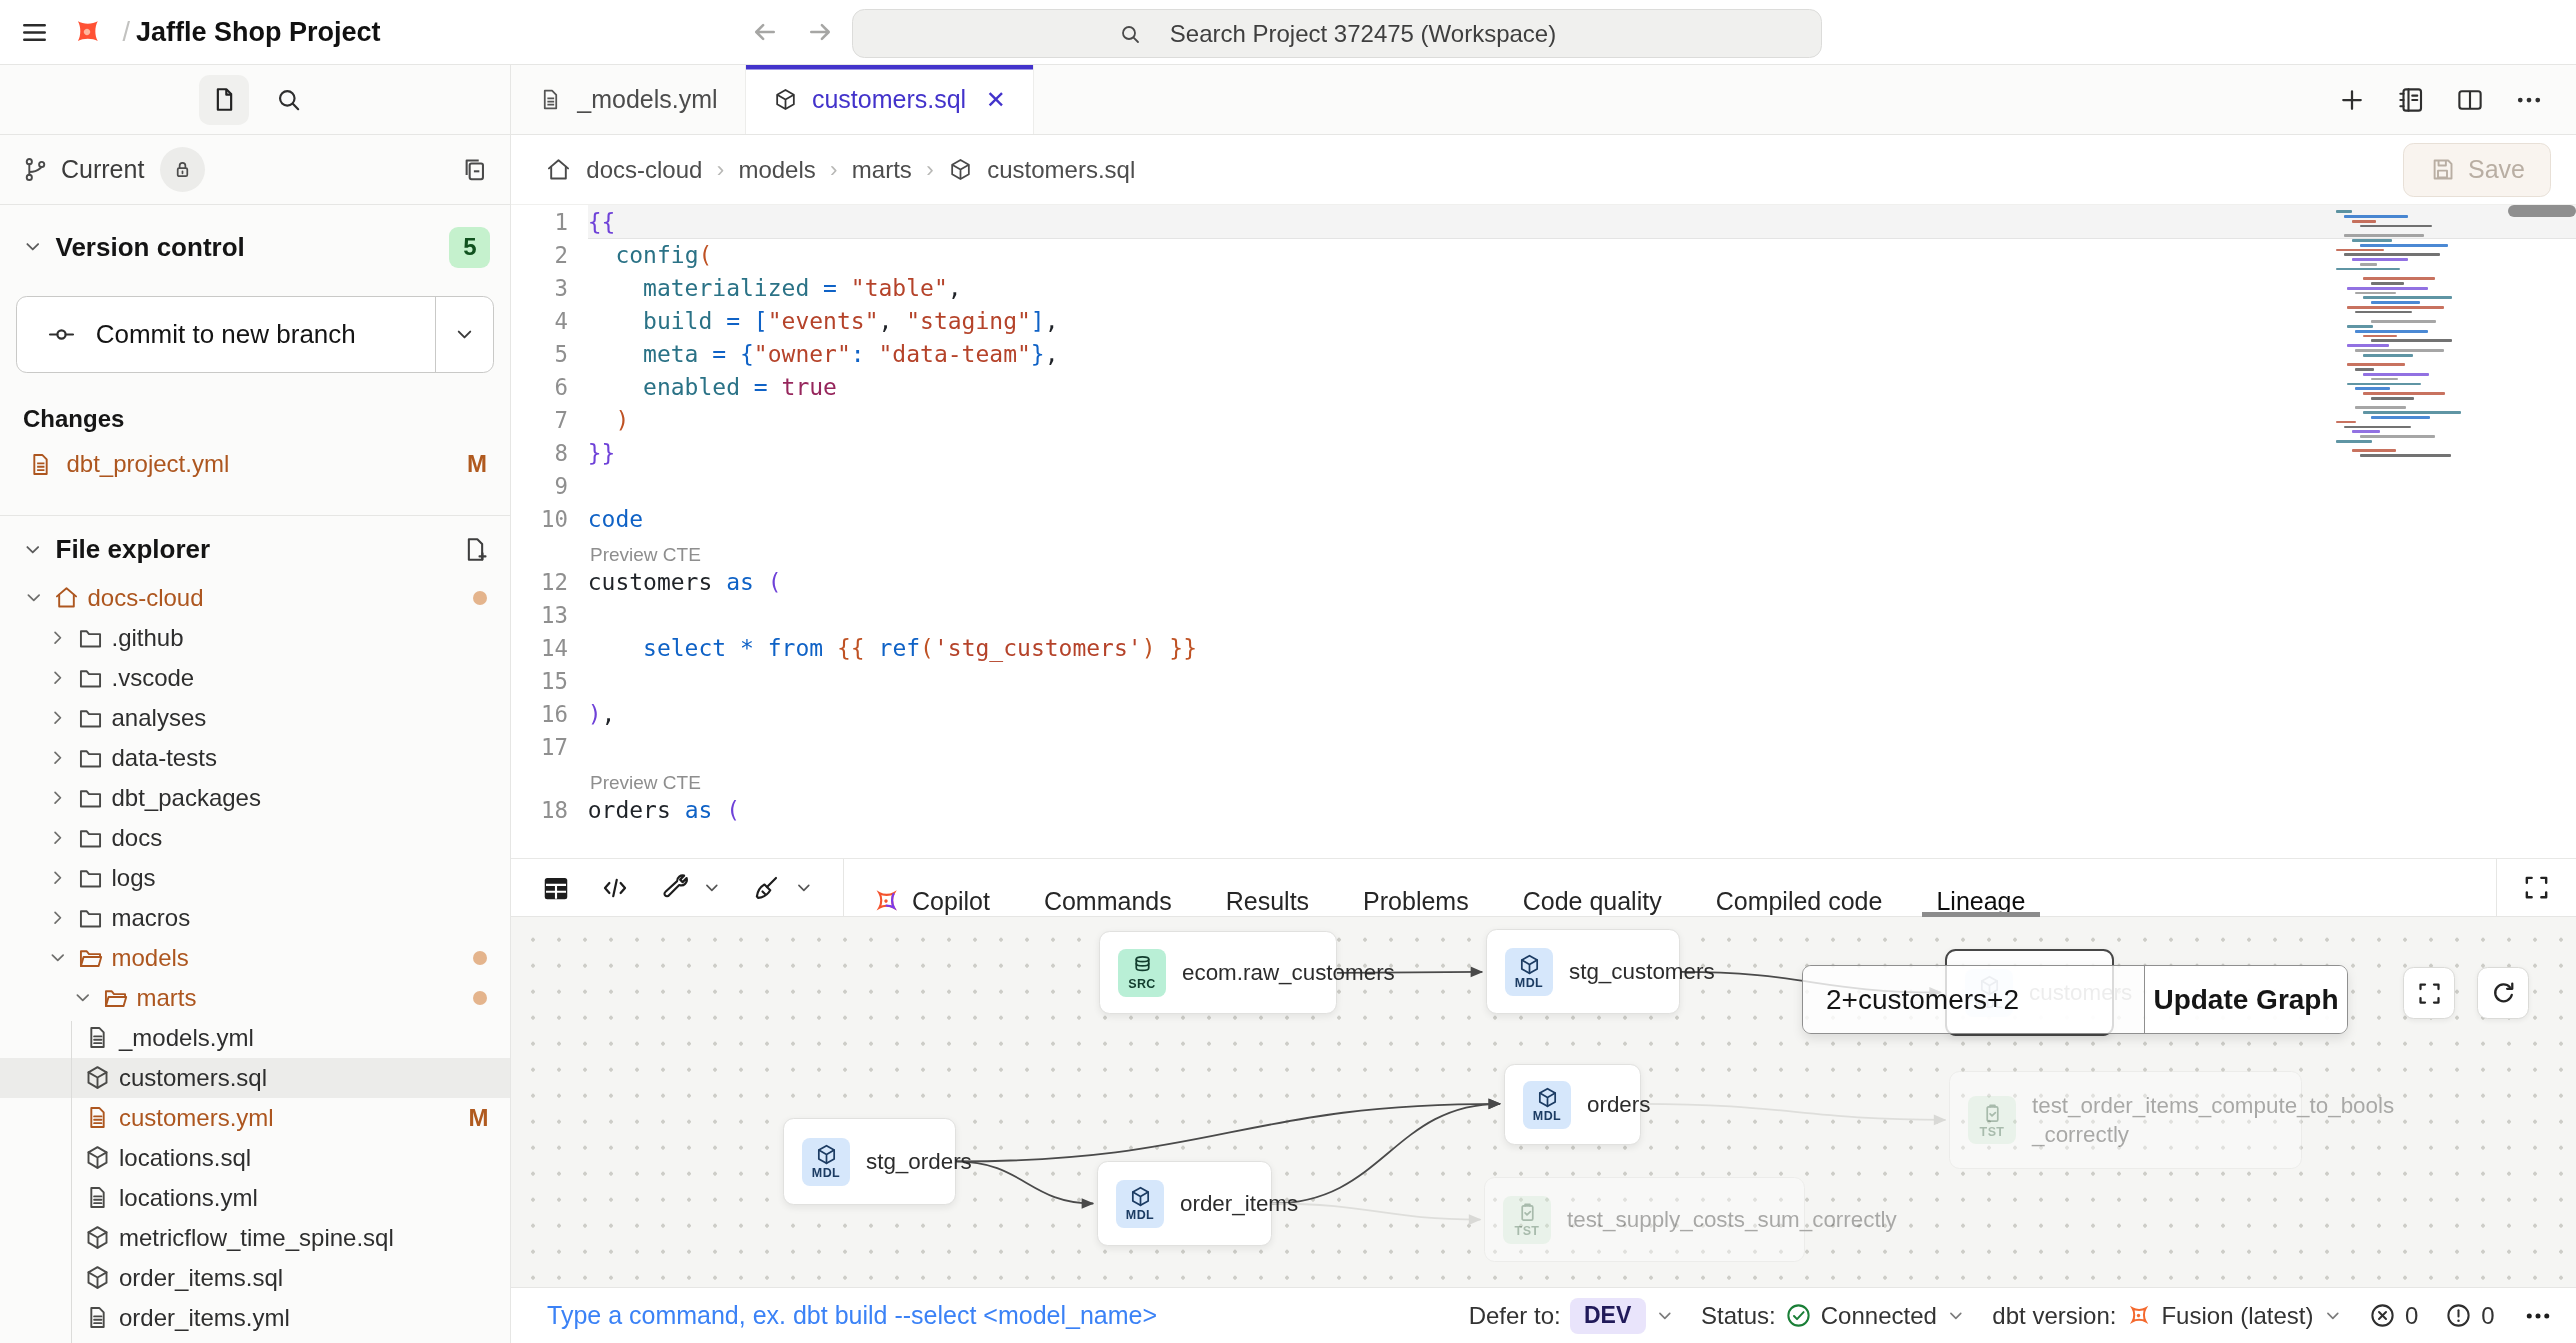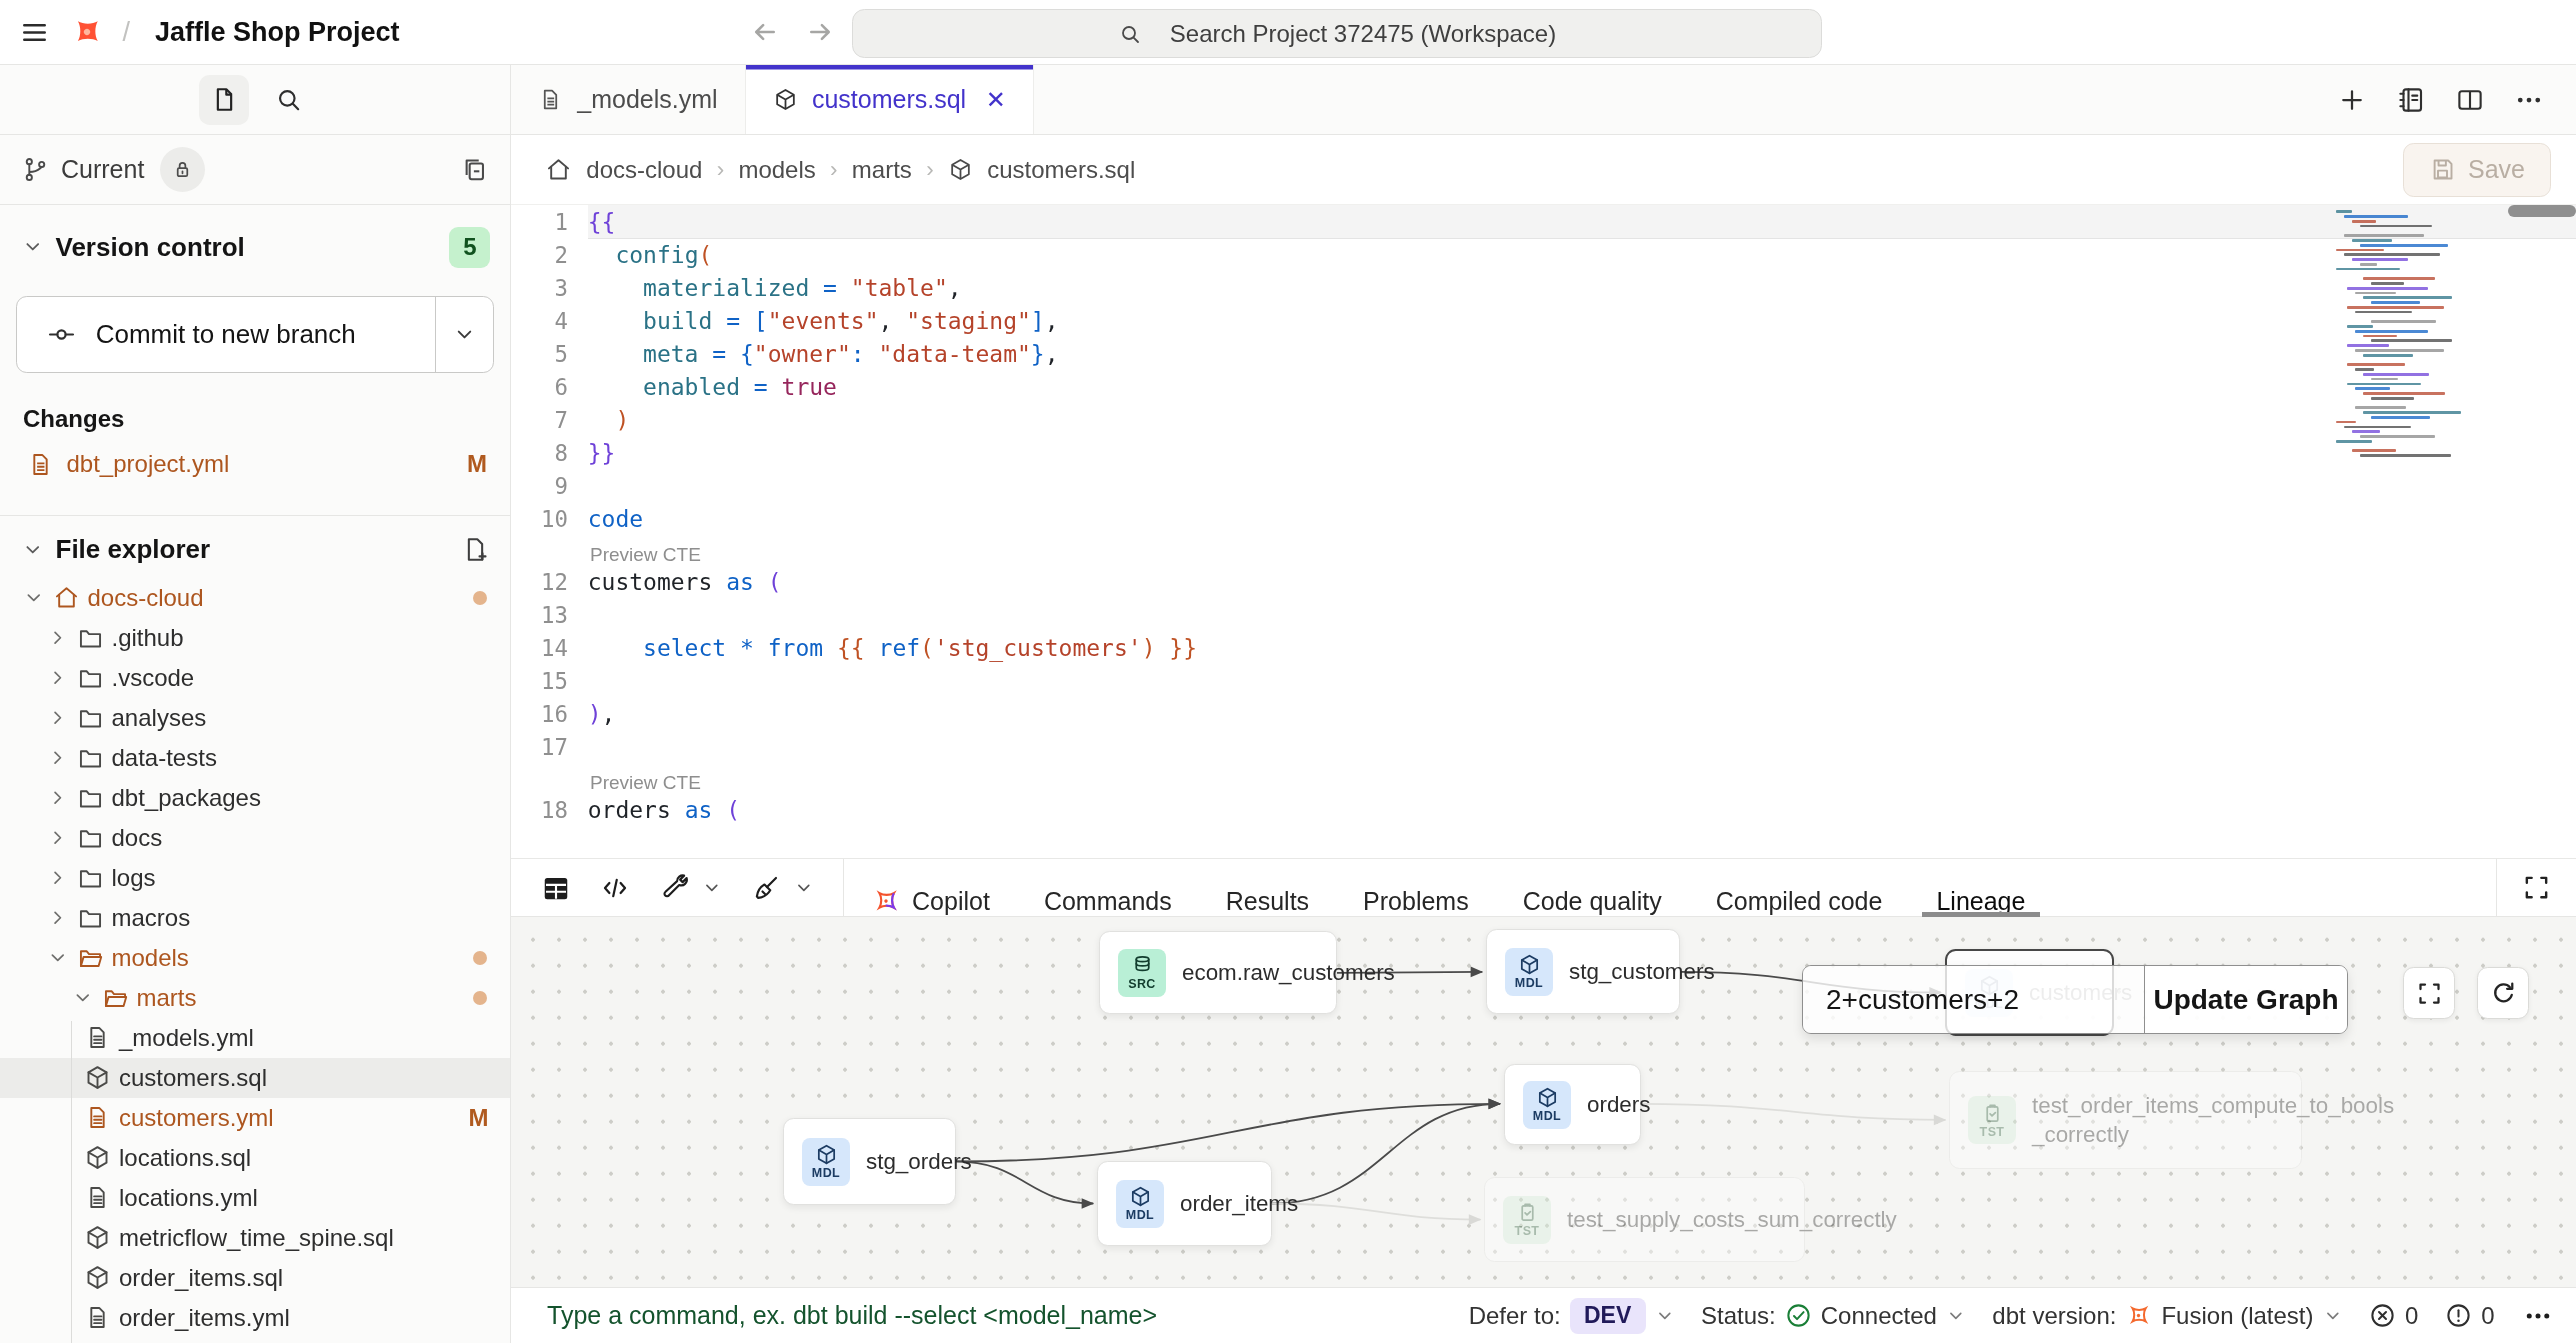--- a/index.html
+++ b/index.html
@@ -5,21 +5,21 @@
   html,body{margin:0;padding:0;background:#fff}
   body{width:2576px;height:1343px;overflow:hidden;font-family:"Liberation Sans",sans-serif;color:#1f1f1f;-webkit-font-smoothing:antialiased}
   .app{position:relative;width:2576px;height:1343px;background:#fff}
   svg{display:block}
 
   
   .topbar{position:absolute;top:0;left:0;right:0;height:64px;background:#fff;border-bottom:0.9px solid #e6e6e4;display:flex;align-items:center;z-index:20}
   .hamburger{margin-left:19.7px;color:#2b2b2b}
   .dbt-logo{margin-left:19.7px}
   .crumb-sep{margin-left:16px;color:#c2c2c0;font-size:27px}
-  .proj-title{margin-left:25px;font-size:27px;font-weight:700;color:#111}
+  .proj-title{margin-left:6px;font-size:27px;font-weight:700;color:#111}
   .nav-arrows{position:absolute;left:750px;display:flex;gap:25px;color:#a6a6a4}
   .searchpill{position:absolute;left:852px;top:9px;width:968px;height:47px;background:#f0f0ee;border:0.9px solid #dcdcda;border-radius:12.5px;display:flex;align-items:center;justify-content:center;gap:28px;color:#3f3f3f;font-size:24px}
   .searchpill .mag{color:#4a4a4a}
 
   
   .sidebar{position:absolute;top:65px;left:0;width:510px;bottom:0;background:#fbfbfa;border-right:0.9px solid #e6e6e4;overflow:hidden;z-index:10}
   .sb-iconrow{height:69px;border-bottom:0.9px solid #e6e6e4;display:flex;align-items:center;padding-left:199px;gap:19.7px}
   .sb-filebtn{width:50px;height:50px;background:#f0f0ee;border-radius:10.7px;display:flex;align-items:center;justify-content:center;color:#222}
   .sb-searchbtn{color:#2e2e2e;display:flex;align-items:center;justify-content:center;width:39px;height:39px}
   .sb-current{height:69px;border-bottom:0.9px solid #e6e6e4;display:flex;align-items:center;padding:0 21.5px;gap:12.5px}
@@ -106,21 +106,21 @@
   .node.faded{opacity:.38;box-shadow:none;border-color:#dededc}
   .node.selected{border:2.7px solid #474747;background:rgba(255,255,255,.8);z-index:3}
   .node.dim>*{opacity:.42}
   .sel-ctrl{position:absolute;left:1291px;top:49px;width:546px;height:69px;border:1.8px solid #8f8f8f;border-radius:9px;display:flex;z-index:5;box-shadow:0 4.5px 10.7px rgba(0,0,0,.1);overflow:hidden;box-sizing:border-box}
   .sel-input{flex:1;background:rgba(255,255,255,.8);display:flex;align-items:center;padding-left:23px;font-size:28px;color:#141414;border-right:1.8px solid #8f8f8f}
   .sel-btn{width:202px;background:rgba(255,255,255,.95);display:flex;align-items:center;justify-content:center;font-size:28px;font-weight:600;color:#161616}
   .gbtn{position:absolute;width:52px;height:52px;background:#fff;border:1.8px solid #dbdbd8;border-radius:10.7px;display:flex;align-items:center;justify-content:center;z-index:6;color:#242424;box-shadow:0 1.8px 5.4px rgba(0,0,0,.06);box-sizing:border-box}
 
   
   .statusbar{position:absolute;left:511px;bottom:0;right:0;height:55px;background:#fff;border-top:0.9px solid #e6e6e4;display:flex;align-items:center;padding:0 23px 0 36px;z-index:15}
-  .cmd{color:#14532d;font-size:25px}
+  .cmd{color:#3b82f6;font-size:25px}
   .sb-right{margin-left:auto;display:flex;align-items:center;gap:12.5px;font-size:24px;color:#333}
   .sb-group{display:flex;align-items:center;gap:9px;margin-left:14.3px}
   .dev-badge{background:#e9e4fb;color:#211a5a;font-weight:600;padding:4.5px 14.3px;border-radius:8px;font-size:23px}
   .schev{color:#7b7b7b;display:flex}
   .okgreen{color:#1a7f37;display:flex}
   .cnt-icon{color:#2f2f2f;display:flex}
   .sb-ellip{color:#1d1d1d;margin-left:16px;display:flex}
 </style>
 </head>
 <body>

